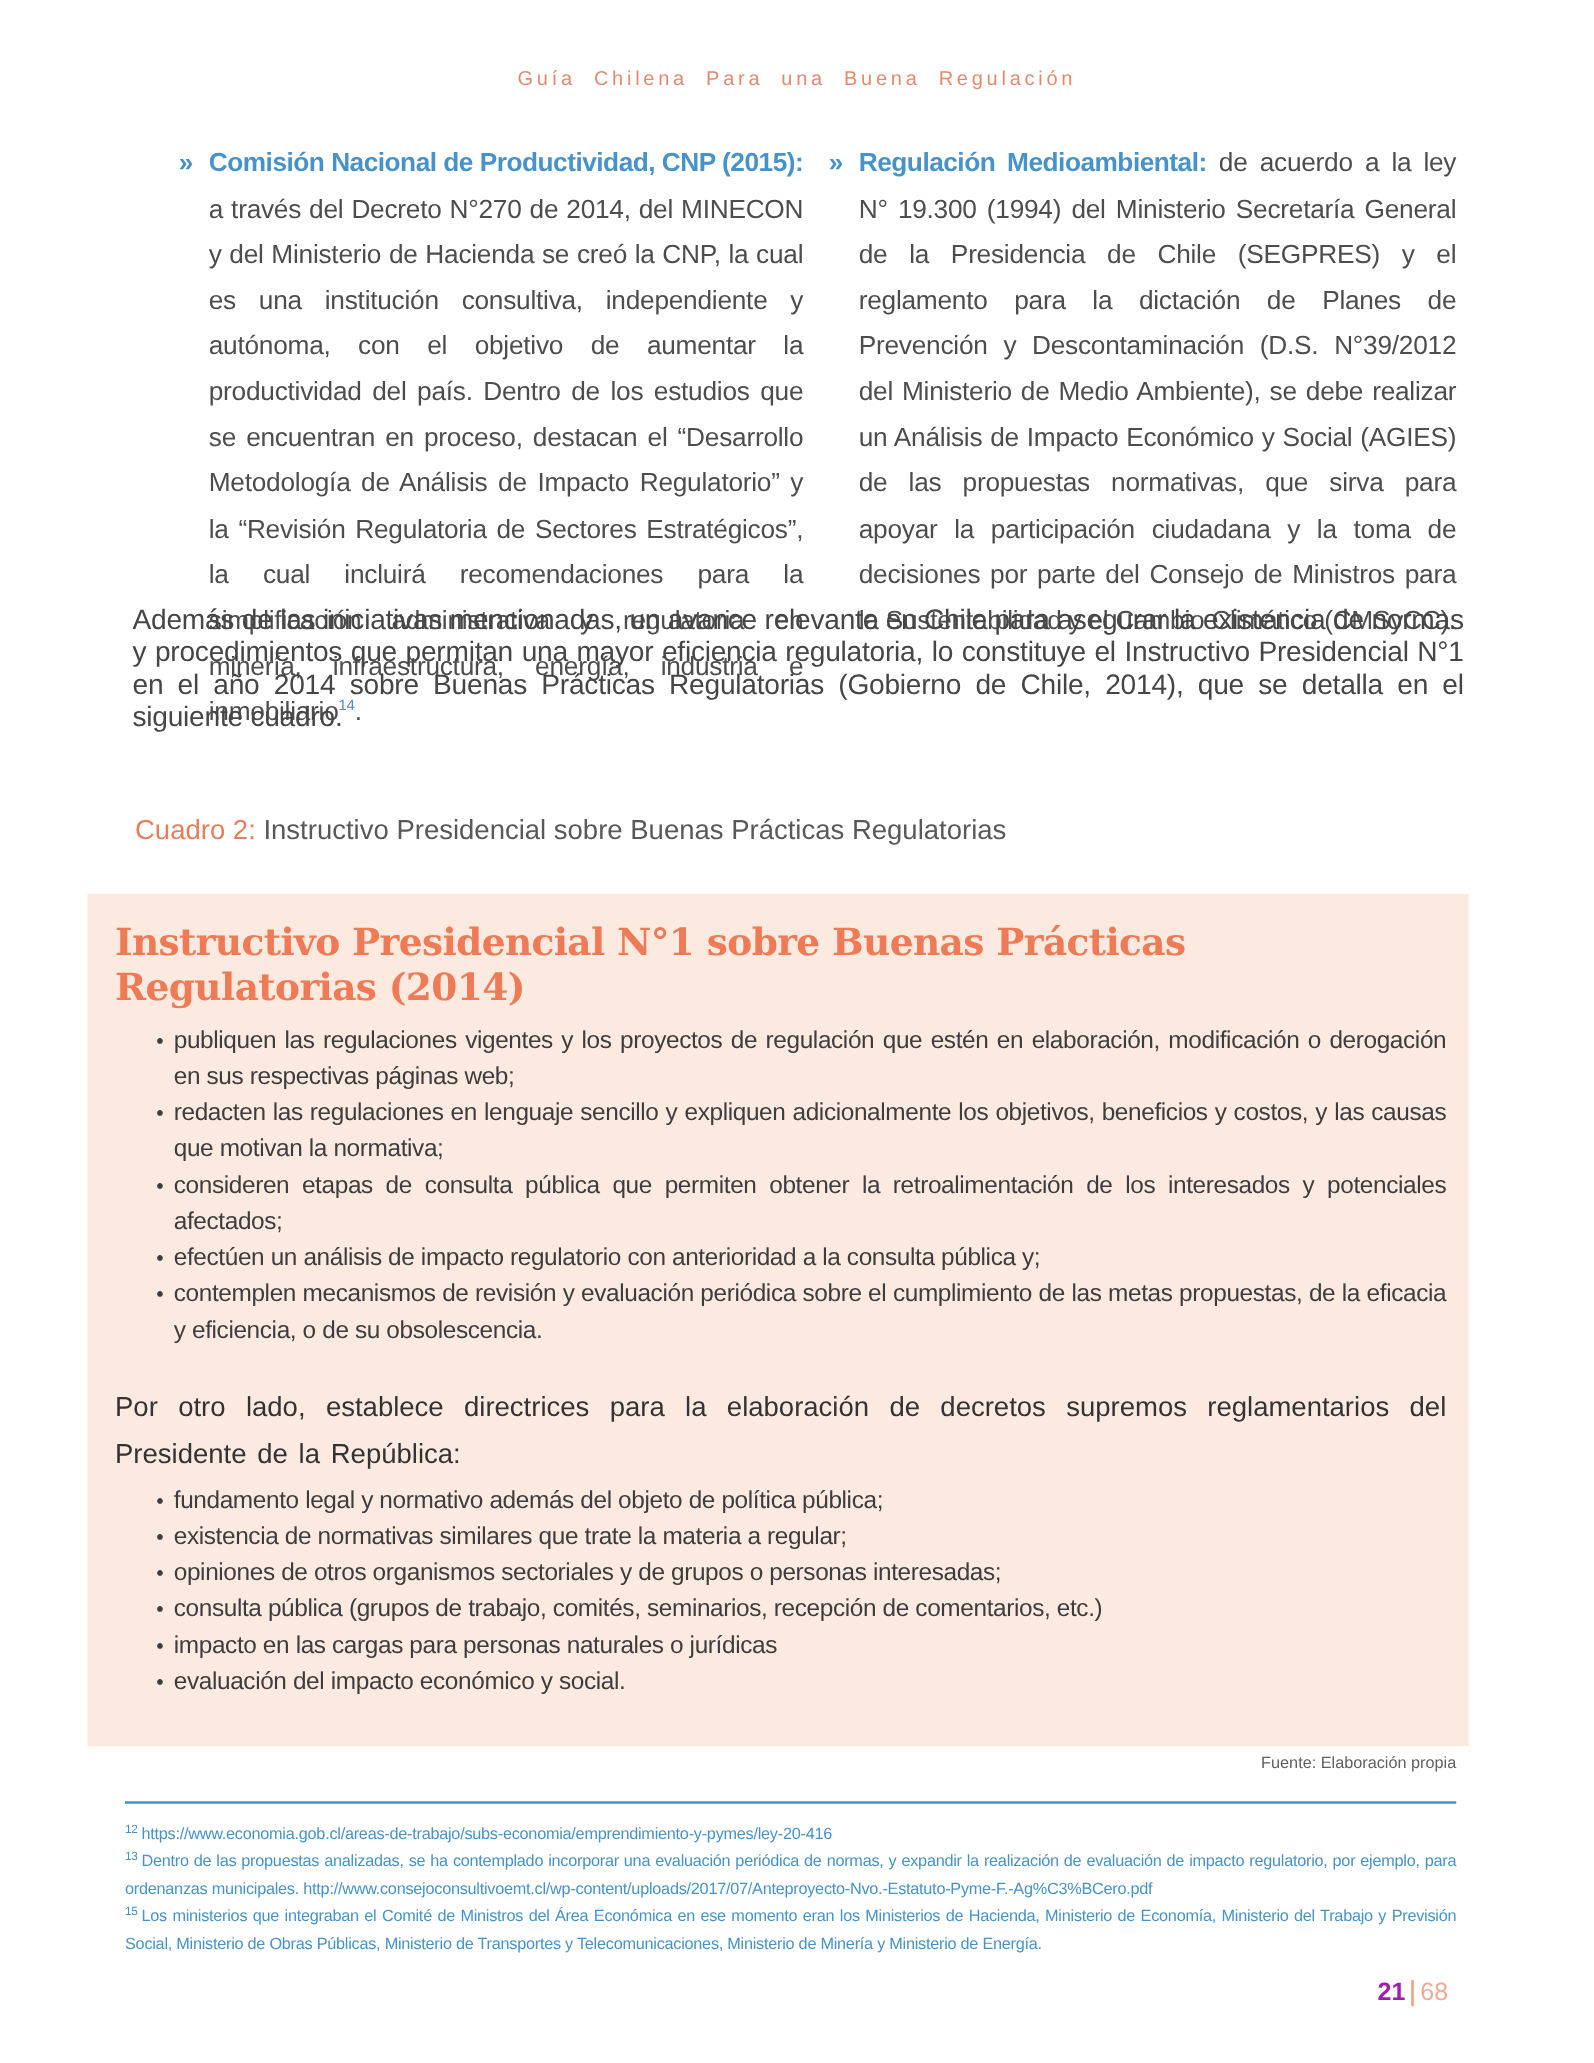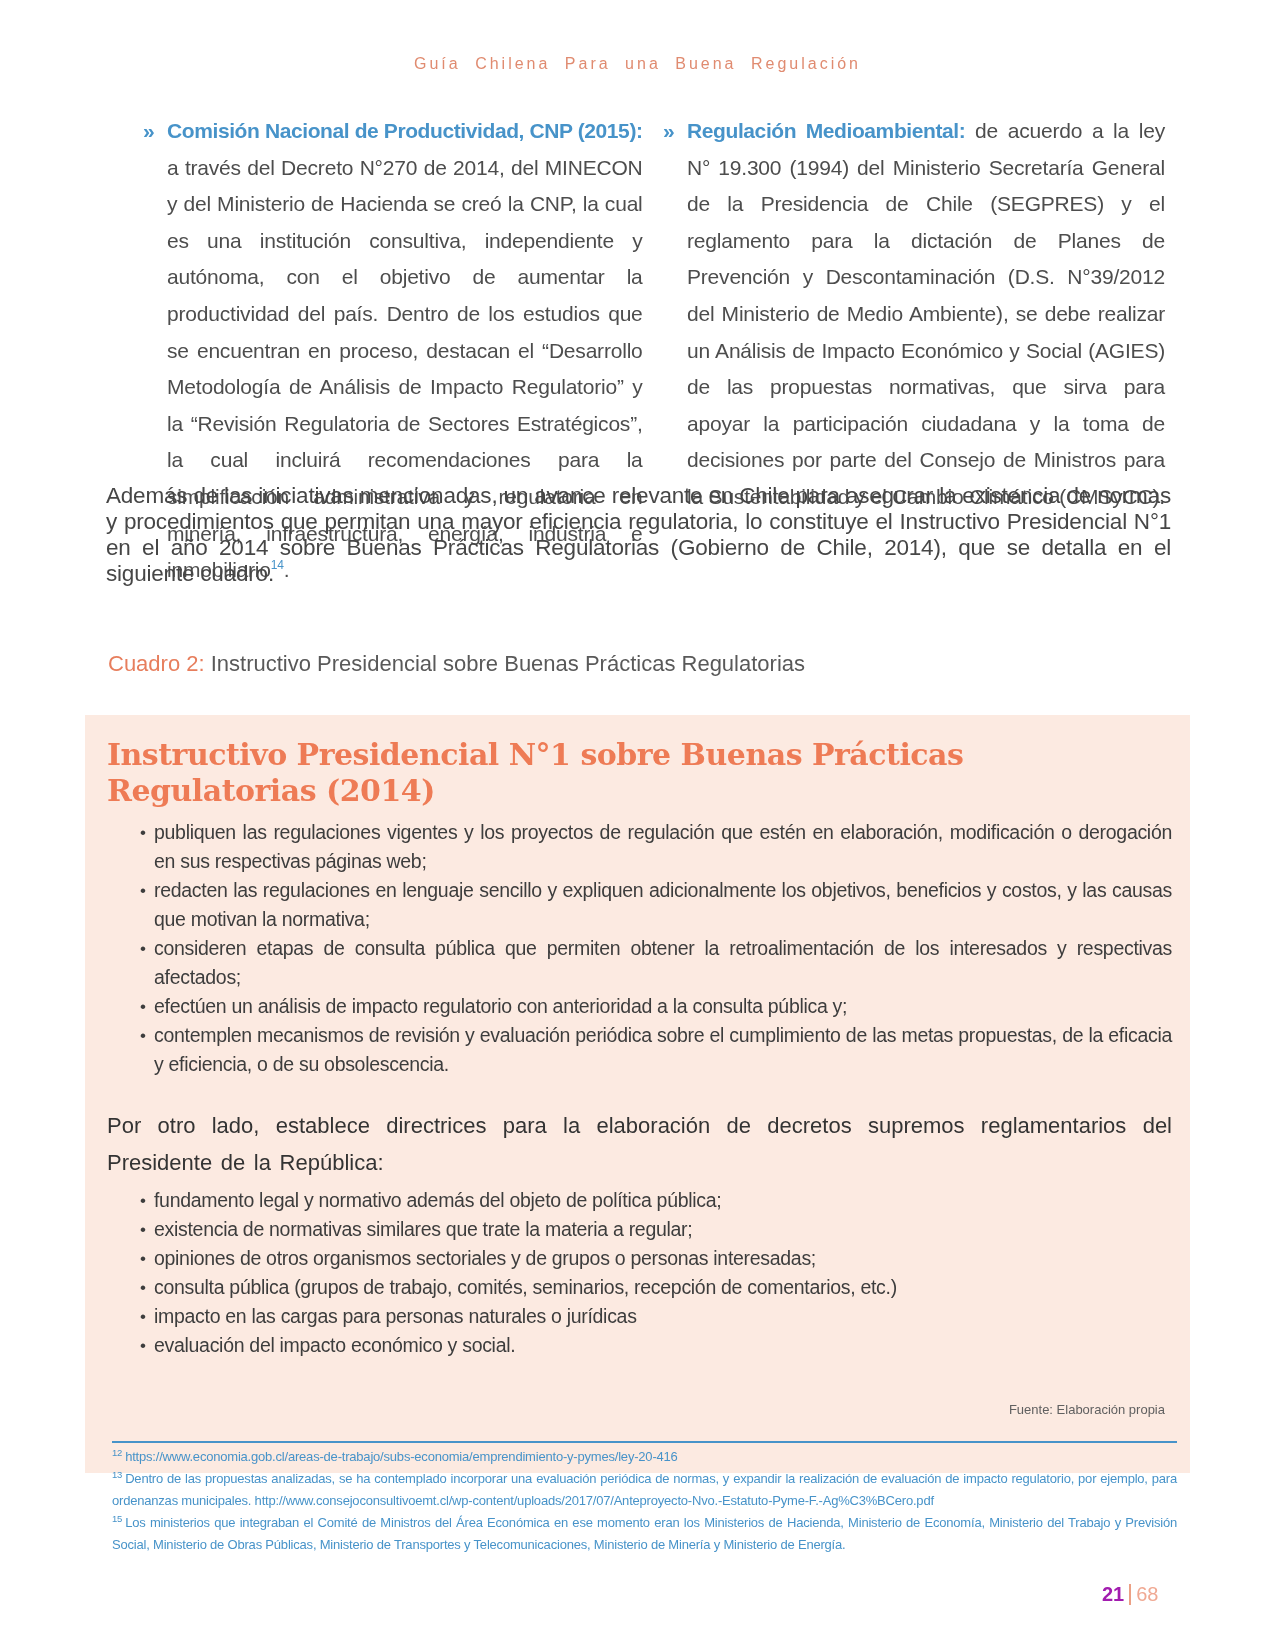--- a/index.html
+++ b/index.html
@@ -24,38 +24,38 @@
   
   .paragraph{position:absolute;top:483px;left:106px;width:1065px;
              font-size:22.5px;line-height:26px;letter-spacing:-0.2px;
              text-align:justify;color:#464646;}
 
   
   .caption{position:absolute;top:651px;left:108px;font-size:22px;color:#595959;text-align:right;}
   .caption .lab{color:#e77e5d;}
 
   
-  .box{position:absolute;top:715px;left:85px;width:1105px;height:758px;
+  .box{position:absolute;top:715px;left:70px;width:1105px;height:682px;
        background:#fceae1;box-sizing:border-box;padding:16px 18px 0 22px;color:#3c3c3c;}
   .box-title{font-family:"DejaVu Serif",serif;font-weight:700;font-size:30px;line-height:36px;
              color:#ee7b55;margin:6px 0 9px 0;letter-spacing:-0.5px;}
   .box-intro{font-size:21.5px;line-height:35px;letter-spacing:-0.2px;text-align:justify;color:#333;}
   .blist{margin-left:33px;}
   .li{display:flex;font-size:19.5px;line-height:29px;letter-spacing:-0.3px;color:#3d3d3d;}
   .li .b{width:14px;flex:none;font-size:17px;}
   .li .li-t{flex:1;text-align:justify;}
   .box-h2{font-size:22px;line-height:37px;word-spacing:2.5px;text-align:justify;
           color:#333;margin-top:28px;margin-bottom:5px;}
 
   
   .source{position:absolute;top:1402px;right:110px;font-size:13px;color:#606060;}
 
   
-  .footnotes{position:absolute;top:1441px;left:112px;width:1065px;
-             border-top:2px solid #4793c9;padding-top:3px;
+  .footnotes{position:absolute;top:1441px;left:100px;width:1065px;
+             border-top:2px solid #4793c9;padding-top:13px;
              font-size:13px;line-height:22px;letter-spacing:-0.2px;color:#4793c9;}
   .fn{margin:0;}
   .fn.just{text-align:justify;}
   .fn sup{font-size:9.5px;line-height:0;margin-right:3px;}
 
   
   .pagenum{position:absolute;top:1583px;left:1102px;display:flex;align-items:center;
            font-size:20px;}
   .pagenum .cur{font-weight:700;color:#a21caf;}
   .pagenum .sep{display:inline-block;width:2px;height:21px;background:#eca084;margin:0 5px;}
@@ -96,21 +96,21 @@
       <div class="li">
         <span class="b">•</span>
         <span class="li-t">publiquen las regulaciones vigentes y los proyectos de regulación que estén en elaboración, modificación o derogación en sus respectivas páginas web;</span>
       </div>
       <div class="li">
         <span class="b">•</span>
         <span class="li-t">redacten las regulaciones en lenguaje sencillo y expliquen adicionalmente los objetivos, beneficios y costos, y las causas que motivan la normativa;</span>
       </div>
       <div class="li">
         <span class="b">•</span>
-        <span class="li-t">consideren etapas de consulta pública que permiten obtener la retroalimentación de los interesados y respectivas afectados;</span>
+        <span class="li-t">consideren etapas de consulta pública que permiten obtener la retroalimentación de los interesados y potenciales afectados;</span>
       </div>
       <div class="li">
         <span class="b">•</span>
         <span class="li-t">efectúen un análisis de impacto regulatorio con anterioridad a la consulta pública y;</span>
       </div>
       <div class="li">
         <span class="b">•</span>
         <span class="li-t">contemplen mecanismos de revisión y evaluación periódica sobre el cumplimiento de las metas propuestas, de la eficacia y eficiencia, o de su obsolescencia.</span>
       </div>
     </div>

